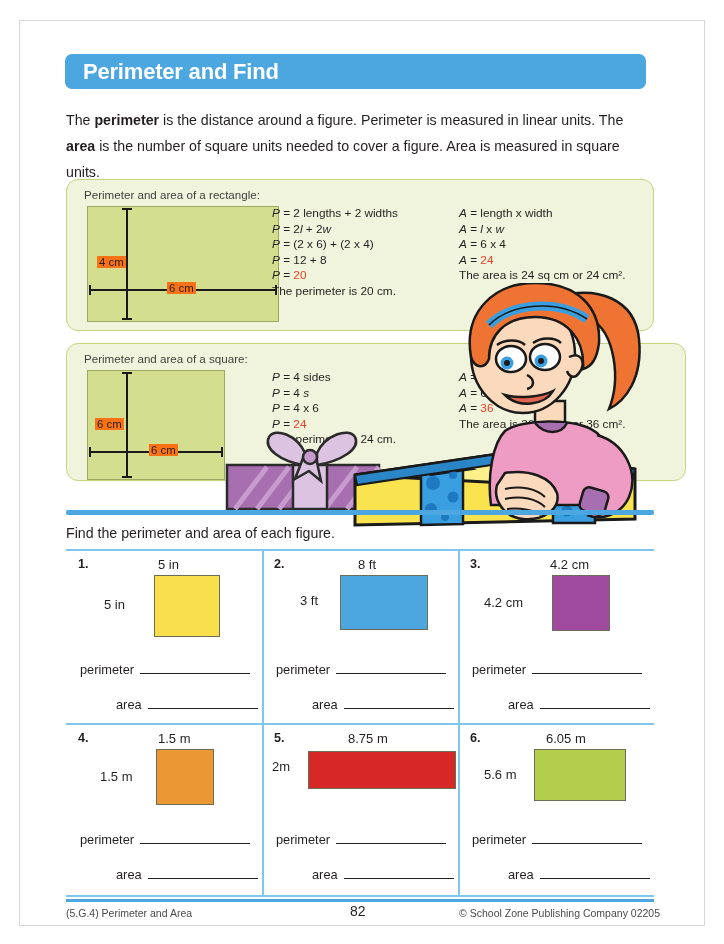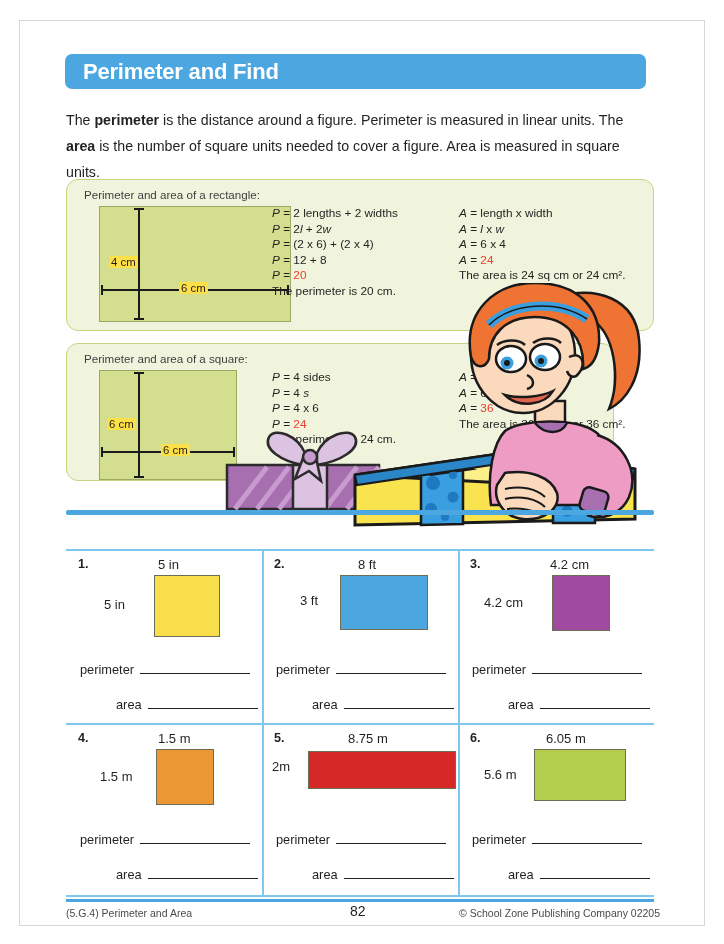--- a/index.html
+++ b/index.html
@@ -58,24 +58,23 @@
   }
   .intro b { font-weight: bold; }
 
   
   .ex-box {
     position: absolute;
     background: #f0f4dc;
     border: 1.6px solid #c3d67e;
     border-radius: 12px;
     box-sizing: border-box;
-    padding-left: 12px;
   }
   #ex-rect { left: 46px; top: 158px; width: 588px; height: 152px; }
-  #ex-sq   { left: 46px; top: 322px; width: 548px; height: 138px; }
+  #ex-sq   { left: 46px; top: 322px; width: 620px; height: 138px; }
 
   .ex-caption {
     position: absolute;
     left: 17px;
     top: 8px;
     font-size: 11.6px;
     color: #3f3f3f;
   }
 
   
@@ -88,21 +87,21 @@
   }
   .dim-h, .dim-v { position: absolute; background: #1a1a1a; }
   .dim-h { height: 2px; }
   .dim-v { width: 2px; }
   .cap-v { position: absolute; width: 10px; height: 2px; background: #1a1a1a; }
   .cap-h { position: absolute; width: 2px; height: 10px; background: #1a1a1a; }
   .dim-label {
     position: absolute;
     font-size: 11.4px;
     color: #231f20;
-    background: #fde047;
+    background: #f97316;
     padding: 0 2px;
     white-space: nowrap;
   }
 
   
   .formulas {
     position: absolute;
     font-size: 11.8px;
     line-height: 15.6px;
     color: #231f20;
@@ -367,20 +366,21 @@
       <path d="M328 60 C 336 54 350 54 356 60" fill="none" stroke="#1a1a1a" stroke-width="2.5"></path>
 
       <path d="M322 92 C 330 96 330 104 322 106" fill="none" stroke="#1a1a1a" stroke-width="2.5"></path>
 
       <path d="M300 112 C 314 126 340 122 348 108 C 336 114 314 116 300 112 Z" fill="#e0644f" stroke="#1a1a1a" stroke-width="2.5"></path>
     </g>
   </svg>
 
   <div class="shelf"></div>
 
+  <div class="instruction">Find the perimeter and area of each figure.</div>
 
   <div class="grid">
     <div class="grid-line gl-h" style="top:0;"></div>
     <div class="grid-line gl-h" style="top:174px;"></div>
     <div class="grid-line gl-h" style="top:346px;"></div>
     <div class="grid-line gl-v" style="left:196px;"></div>
     <div class="grid-line gl-v" style="left:392px;"></div>
 
     <div class="cell" style="left:0; top:0;">
       <span class="cell-num">1.</span>

